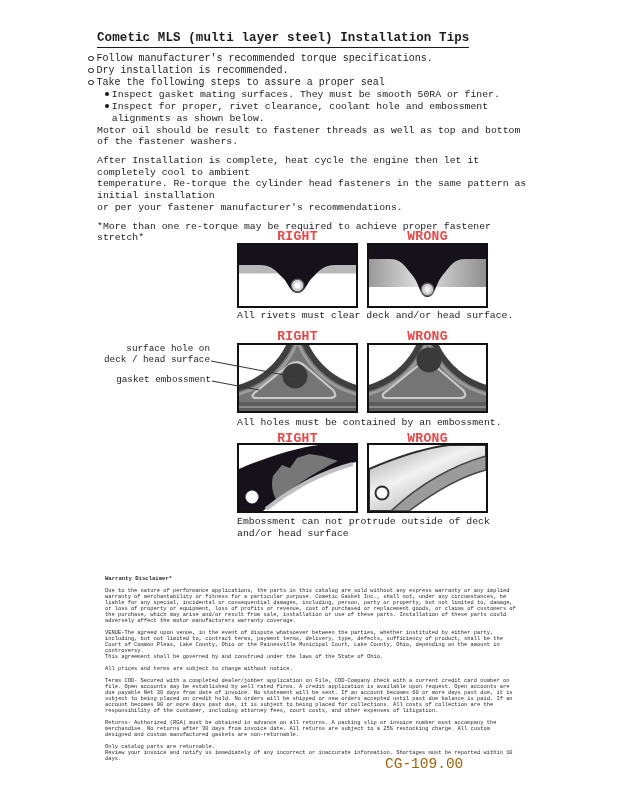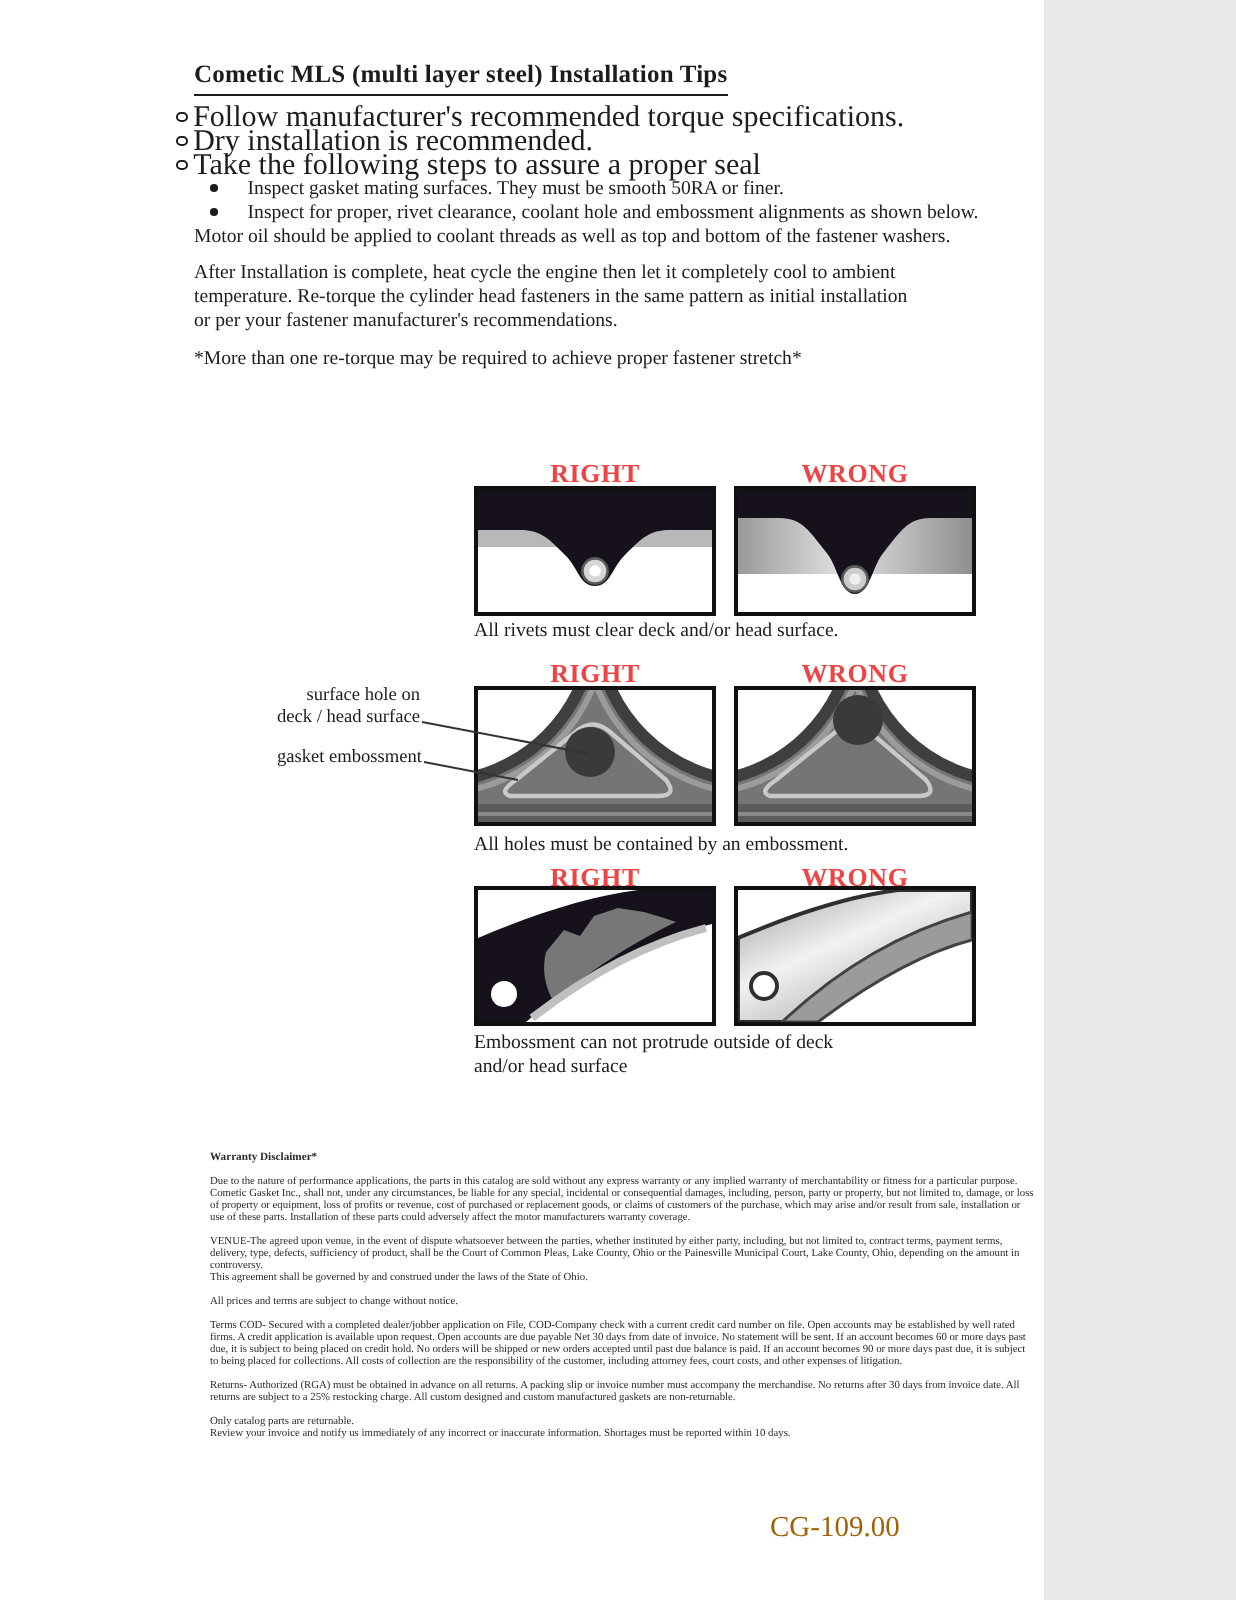--- a/index.html
+++ b/index.html
@@ -1,26 +1,26 @@
 <!DOCTYPE html>
 <html><head>
 <meta charset="utf-8">
 <style>
   html,body{margin:0;padding:0;background:#e8e8e8;}
-  .page{position:relative;width:522px;height:800px;background:#ffffff;
-        font-family:Liberation Serif, serif;color:#1c1c1c;overflow:hidden;}
+  .page{position:relative;width:618px;height:800px;background:#ffffff;
+        font-family:Liberation Mono, monospace;color:#1c1c1c;overflow:hidden;}
   
   .top-block{position:absolute;left:88px;top:28px;width:445px;}
   .doc-title{display:inline-block;margin-left:9px;font-size:12.5px;font-weight:bold;
              border-bottom:1.3px solid #1c1c1c;padding-bottom:1.5px;letter-spacing:.1px;}
   .bullets{margin-top:5px;}
-  .b-row{display:flex;align-items:flex-start;font-size:15px;line-height:12px;}
+  .b-row{display:flex;align-items:flex-start;font-size:10px;line-height:12px;}
   .b-mark{width:3.6px;height:3.6px;border:1px solid #1c1c1c;border-radius:50%;
           margin:3.4px 3px 0 0;flex:0 0 auto;}
-  .sb-row{display:flex;align-items:flex-start;font-size:9.8px;line-height:12px;margin-left:17px;gap:12px;}
+  .sb-row{display:flex;align-items:flex-start;font-size:9.8px;line-height:12px;margin-left:17px;}
   .sb-mark{width:3.8px;height:3.8px;background:#1c1c1c;border-radius:50%;
            margin:3.6px 3px 0 0;flex:0 0 auto;}
   
   .diesel-head{margin:14px 0 4px 9px;font-size:12px;font-weight:bold;}
   .para{margin:0 0 0 9px;font-size:9.8px;line-height:11.7px;}
   .para + .para{margin-top:7px;}
   .note{margin:8px 0 0 9px;font-size:9.8px;}
   
   .dg-label{position:absolute;width:121px;text-align:center;font-size:13px;
             font-weight:600;letter-spacing:.3px;color:#ef4444;}
@@ -64,21 +64,21 @@
         <span>Inspect gasket mating surfaces.  They must be smooth 50RA or finer.</span>
       </div>
       <div class="sb-row">
         <span class="sb-mark"></span>
         <span>Inspect for proper, rivet clearance, coolant hole and embossment alignments as shown below.</span>
       </div>
     </div>
 
     
     <div class="para">
-      <div>Motor oil should be applied to coolant threads as well as top and bottom of the fastener washers.</div>
+      <div>Motor oil should be result to fastener threads as well as top and bottom of the fastener washers.</div>
     </div>
     <div class="para">
       <div>After Installation is complete, heat cycle the engine then let it completely cool to ambient</div>
       <div>temperature. Re-torque the cylinder head fasteners in the same pattern as initial installation</div>
       <div>or per your fastener manufacturer's recommendations.</div>
     </div>
     <div class="note">*More than one re-torque may be required to achieve proper fastener stretch*</div>
   </div>
 
   <div class="dg-label" style="left:237px;top:229px;">RIGHT</div>

